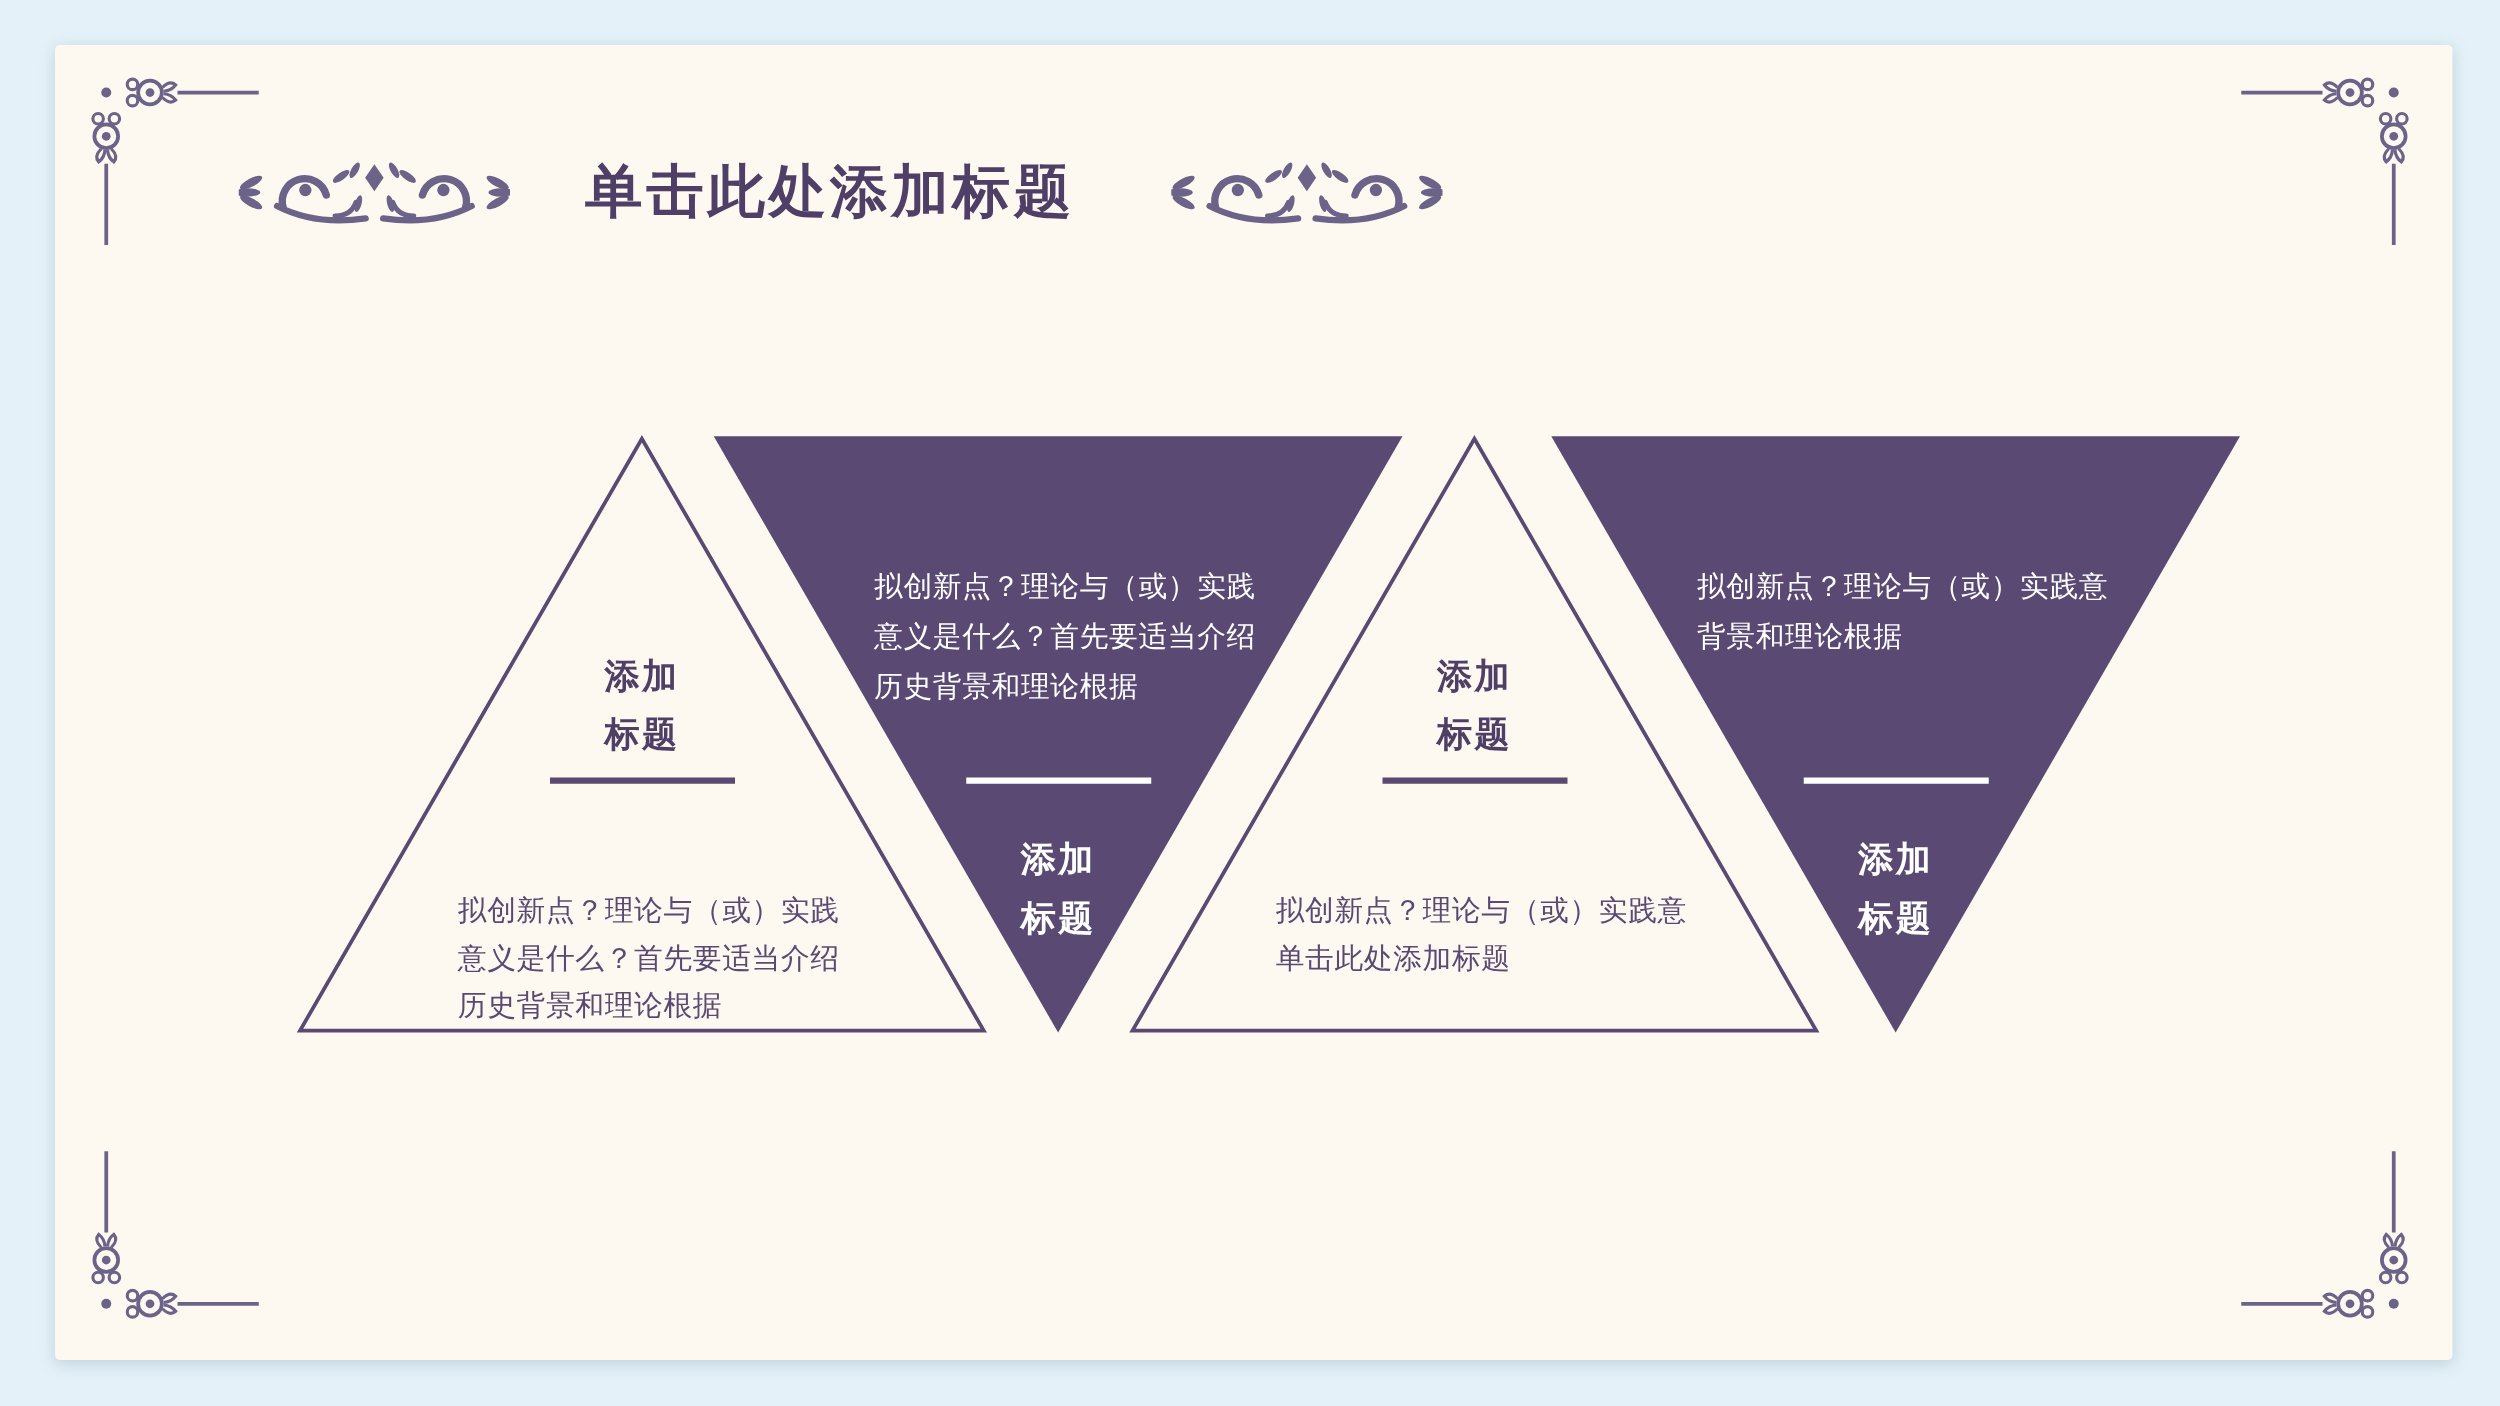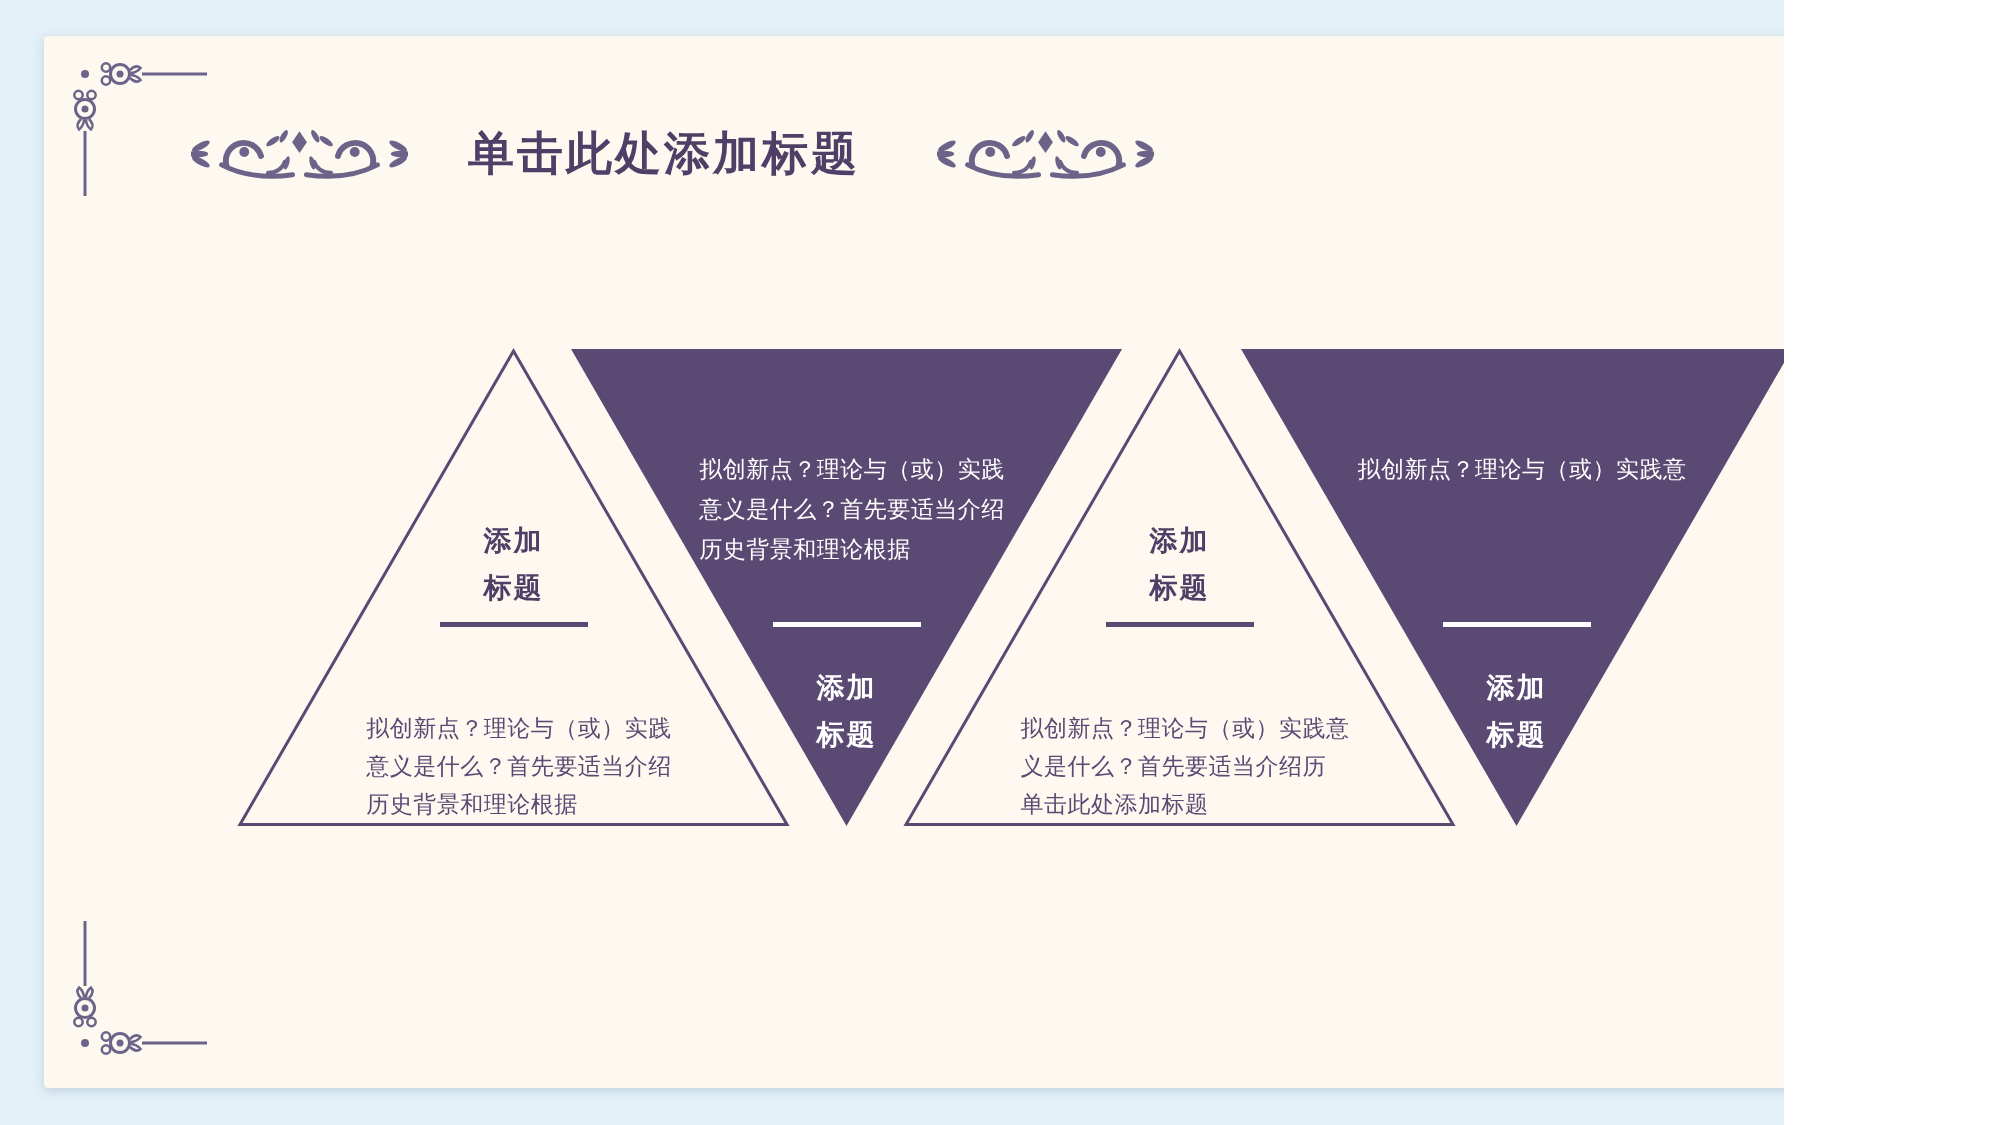--- a/index.html
+++ b/index.html
@@ -1,20 +1,20 @@
 <!DOCTYPE html>
 <html><head>
 <meta charset="utf-8">
 <style>
   * { margin:0; padding:0; box-sizing:border-box; }
   html,body { width:2000px; height:1125px; }
   body { font-family:"Liberation Sans", sans-serif; }
 
   .page {
-    position:relative; width:1784px; height:1125px;
+    position:relative; width:2000px; height:1125px;
     background:#E4F1F8; overflow:hidden;
   }
   .slide {
     position:absolute; left:44px; top:36px; width:1918px; height:1052px;
     background:#FDF9F1; border-radius:4px;
     box-shadow:0 3px 12px rgba(110,140,160,0.30);
   }
 
   
   .slide-title {
@@ -188,33 +188,33 @@
         <polygon class="outline" points="276.5,3 550,476.5 3,476.5"></polygon>
       </svg>
       <div class="tri-heading">
         <div>添加</div>
         <div>标题</div>
       </div>
       <div class="tri-underline"></div>
       <div class="tri-body">
         <div class="tri-body-inner">
           <div>拟创新点？理论与（或）实践意</div>
-          <div>义是什么？首先要适当介绍历</div>
           <div>单击此处添加标题</div>
         </div>
       </div>
     </div>
 
     <div class="tri tri-down" style="left:1196px;">
       <svg class="tri-shape" viewBox="0 0 553 479">
         <polygon class="filled" points="1,1 552,1 276.5,478"></polygon>
       </svg>
       <div class="tri-body">
         <div class="tri-body-inner">
           <div>拟创新点？理论与（或）实践意</div>
+          <div>背景和理论根据</div>
         </div>
       </div>
       <div class="tri-underline"></div>
       <div class="tri-heading">
         <div>添加</div>
         <div>标题</div>
       </div>
     </div>
 
   </div>

